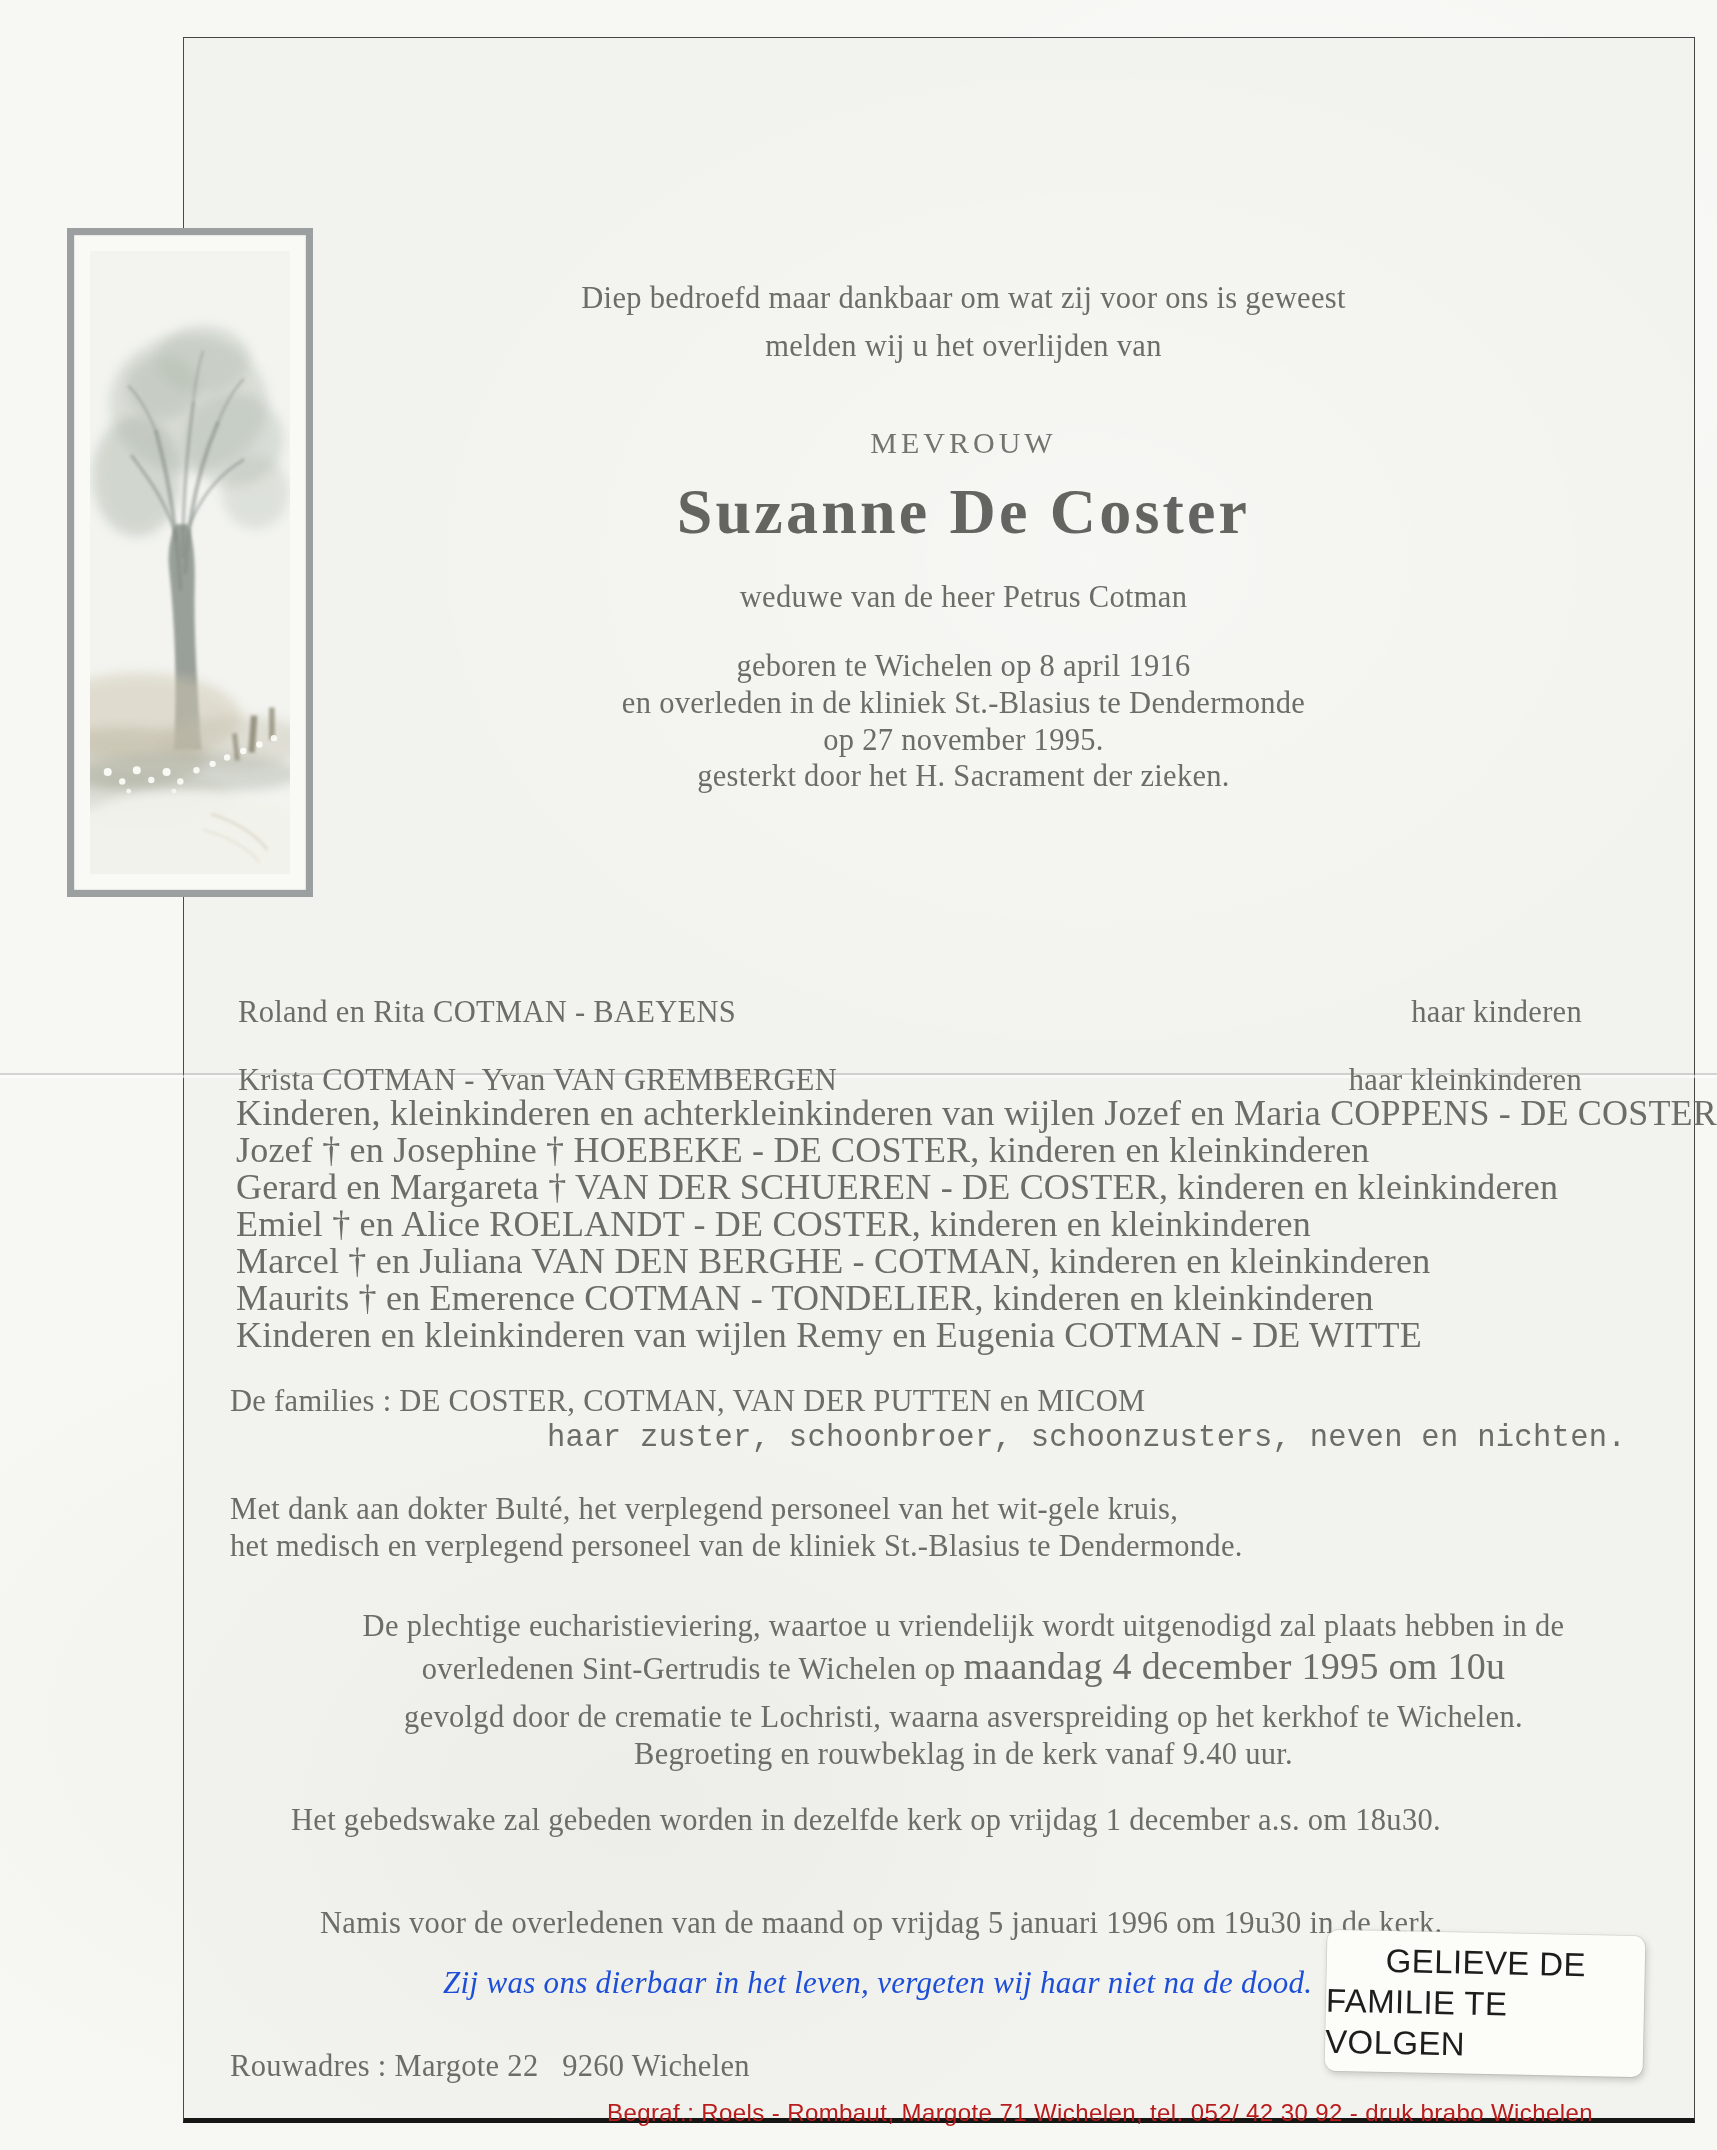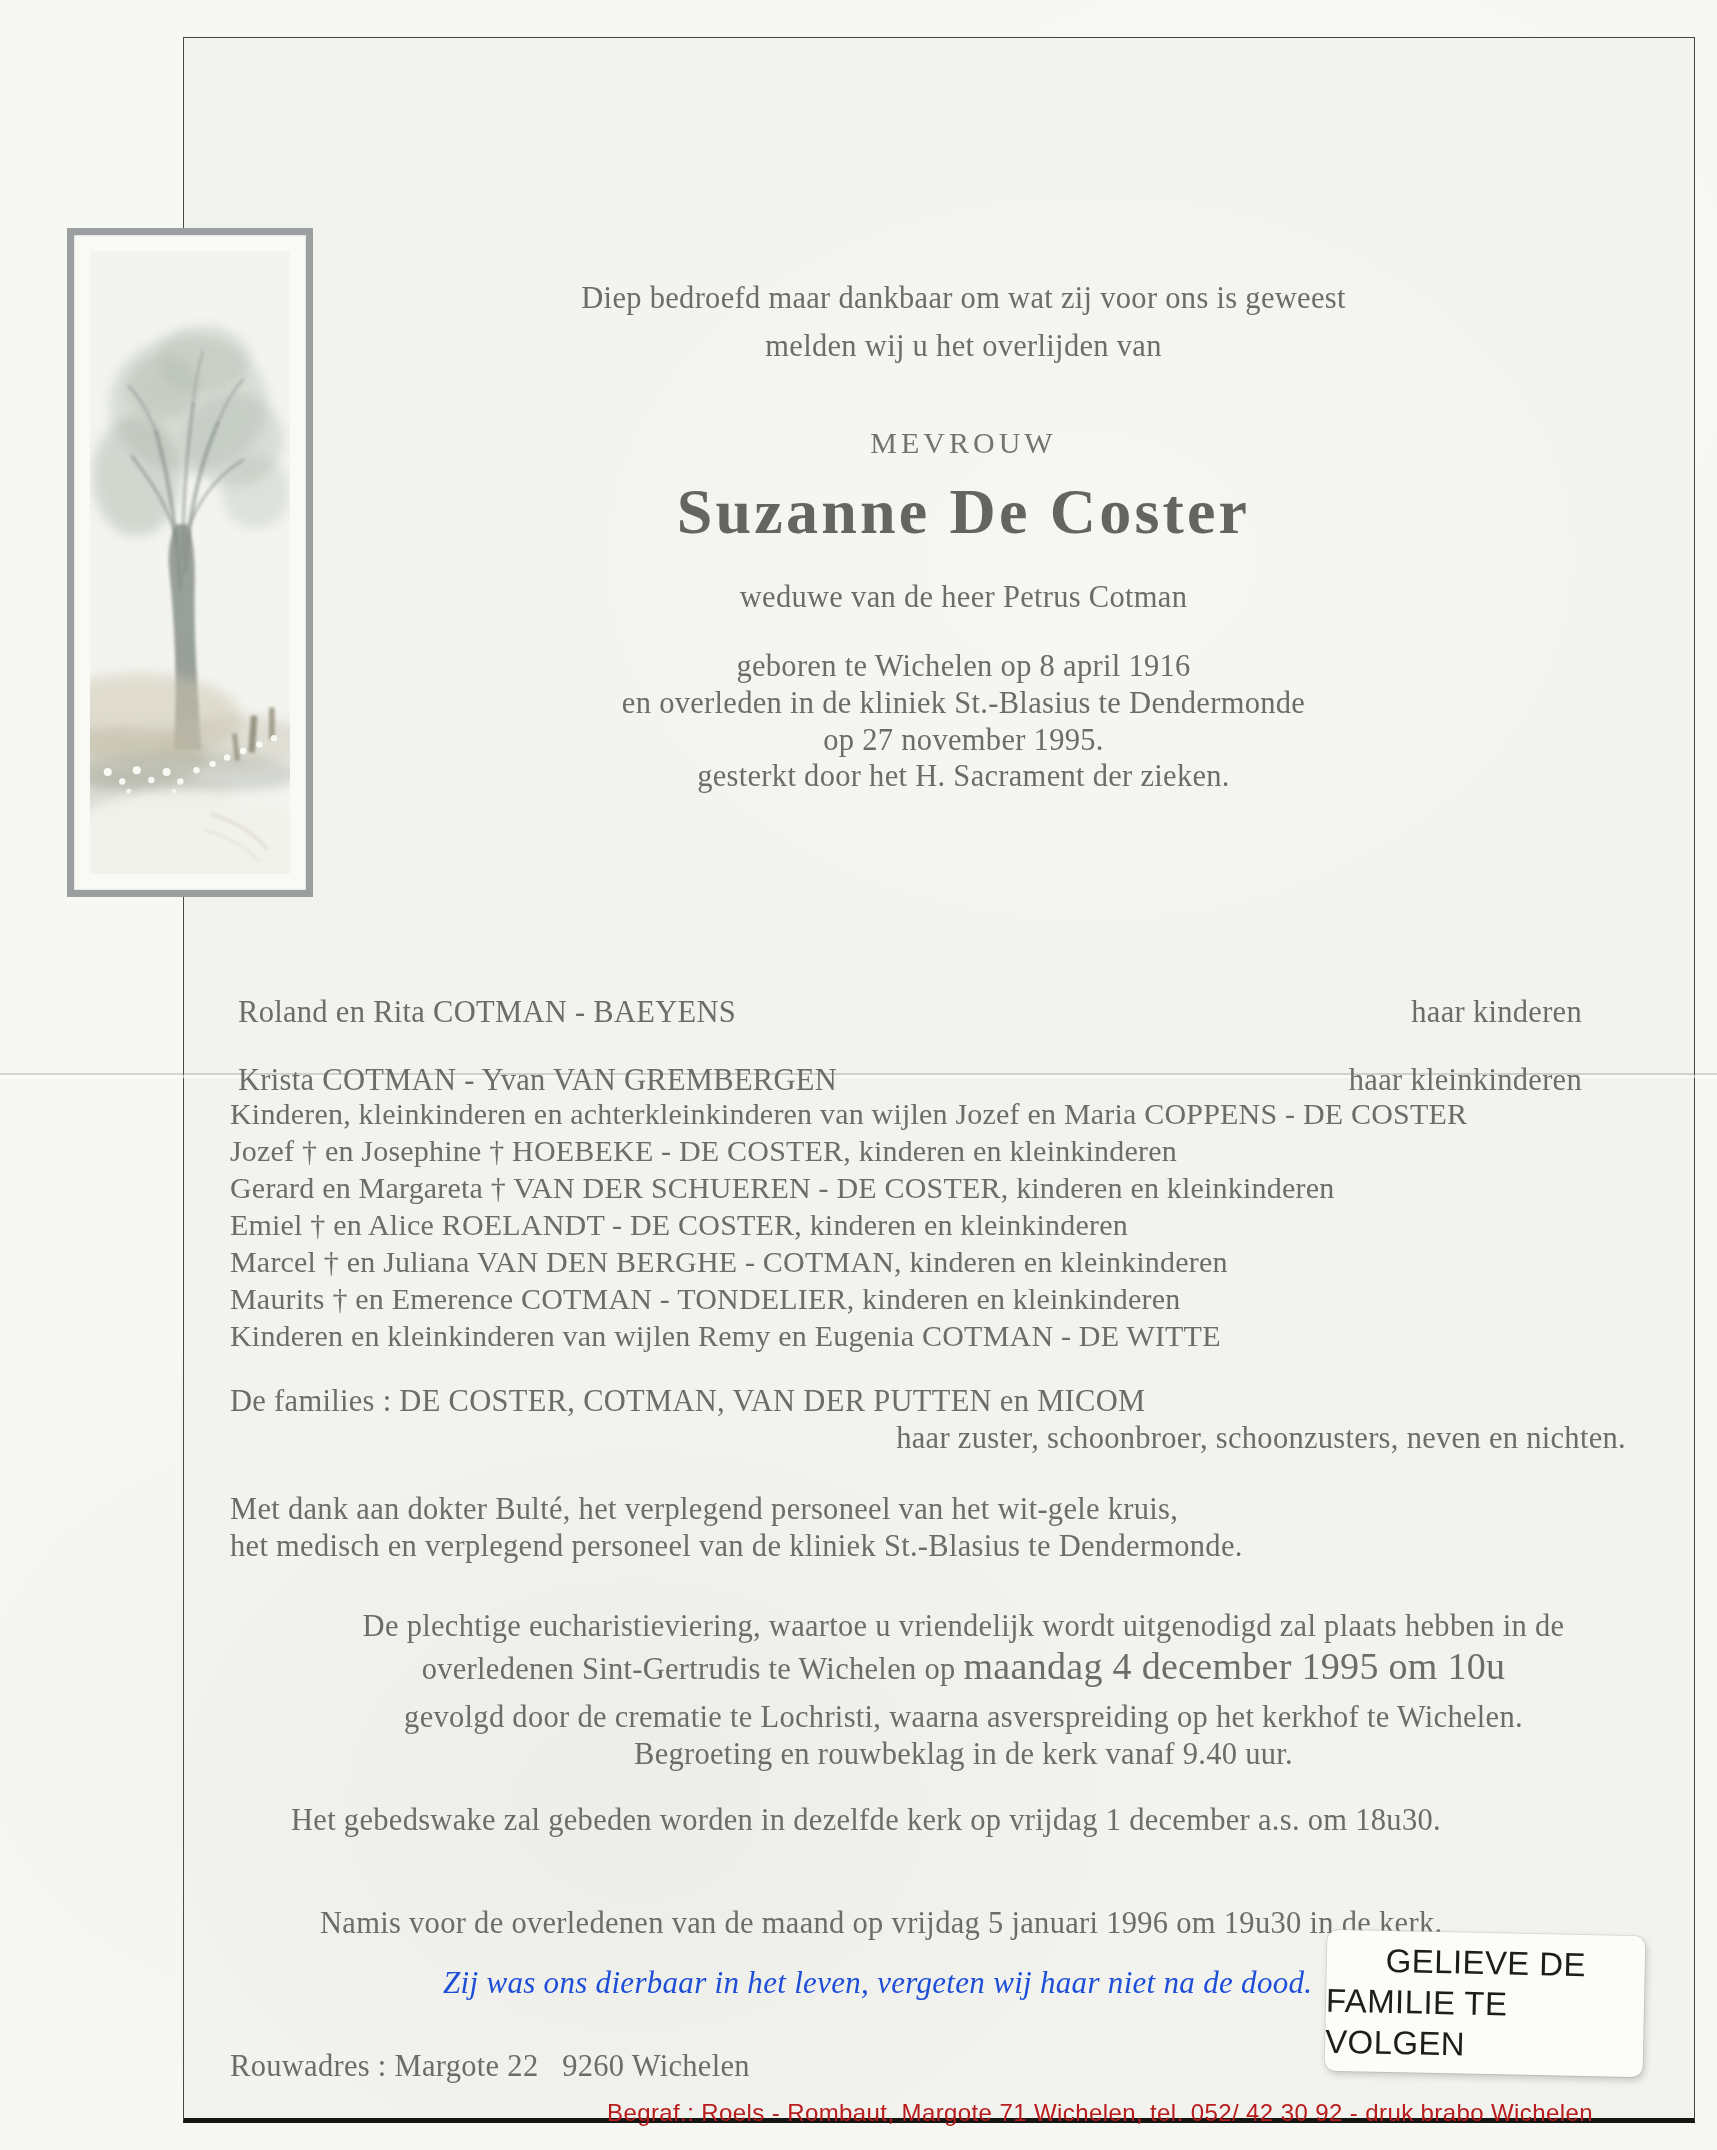--- a/index.html
+++ b/index.html
@@ -30,22 +30,22 @@
   .crease{
     position:absolute;left:0;top:1073px;width:1717px;height:4.8px;z-index:2;
     background:linear-gradient(to bottom, rgba(120,120,114,.28) 0 1.6px, rgba(255,255,255,.55) 1.6px 4.8px);
   }
   .txt{position:absolute;z-index:4;font-size:30.5px;letter-spacing:0.3px;white-space:nowrap;}
   .center{left:233px;width:1461px;text-align:center;}
   .caps-small{font-size:30px;letter-spacing:4px;color:#74746f;}
   .big-name{font-size:64px;font-weight:bold;letter-spacing:3.2px;color:#646461;}
   .emph{font-size:38px;}
   .row{position:absolute;left:238px;right:135px;z-index:4;display:flex;justify-content:space-between;font-size:30.5px;letter-spacing:0.3px;white-space:nowrap;margin-top:48px;}
-  .list{position:absolute;left:230px;top:1095px;z-index:4;font-size:30px;line-height:37px;letter-spacing:0.2px;white-space:nowrap;}
-  .right-align{text-align:center;}
+  .list{position:absolute;left:236px;top:1095px;z-index:4;font-size:36px;line-height:37px;letter-spacing:0.2px;white-space:nowrap;}
+  .right-align{text-align:center;font-family:Liberation Mono, monospace;}
   .italic{font-style:italic;font-size:31px;color:#1d4ed8;}
   .artwork{
     position:absolute;left:67px;top:228px;width:246px;height:669px;z-index:3;
     border:7.2px solid #9c9fa0;background:#f9f9f6;box-sizing:border-box;padding:16px;
     box-shadow:inset 0 0 1.6px rgba(120,125,125,.6);
   }
   .art-canvas{width:100%;height:100%;display:block;}
   .sticker{
     position:absolute;left:1326px;top:1933px;width:318px;height:141px;z-index:5;
     background:#fcfcf9;border-radius:11.2px;transform:rotate(1.2deg);

